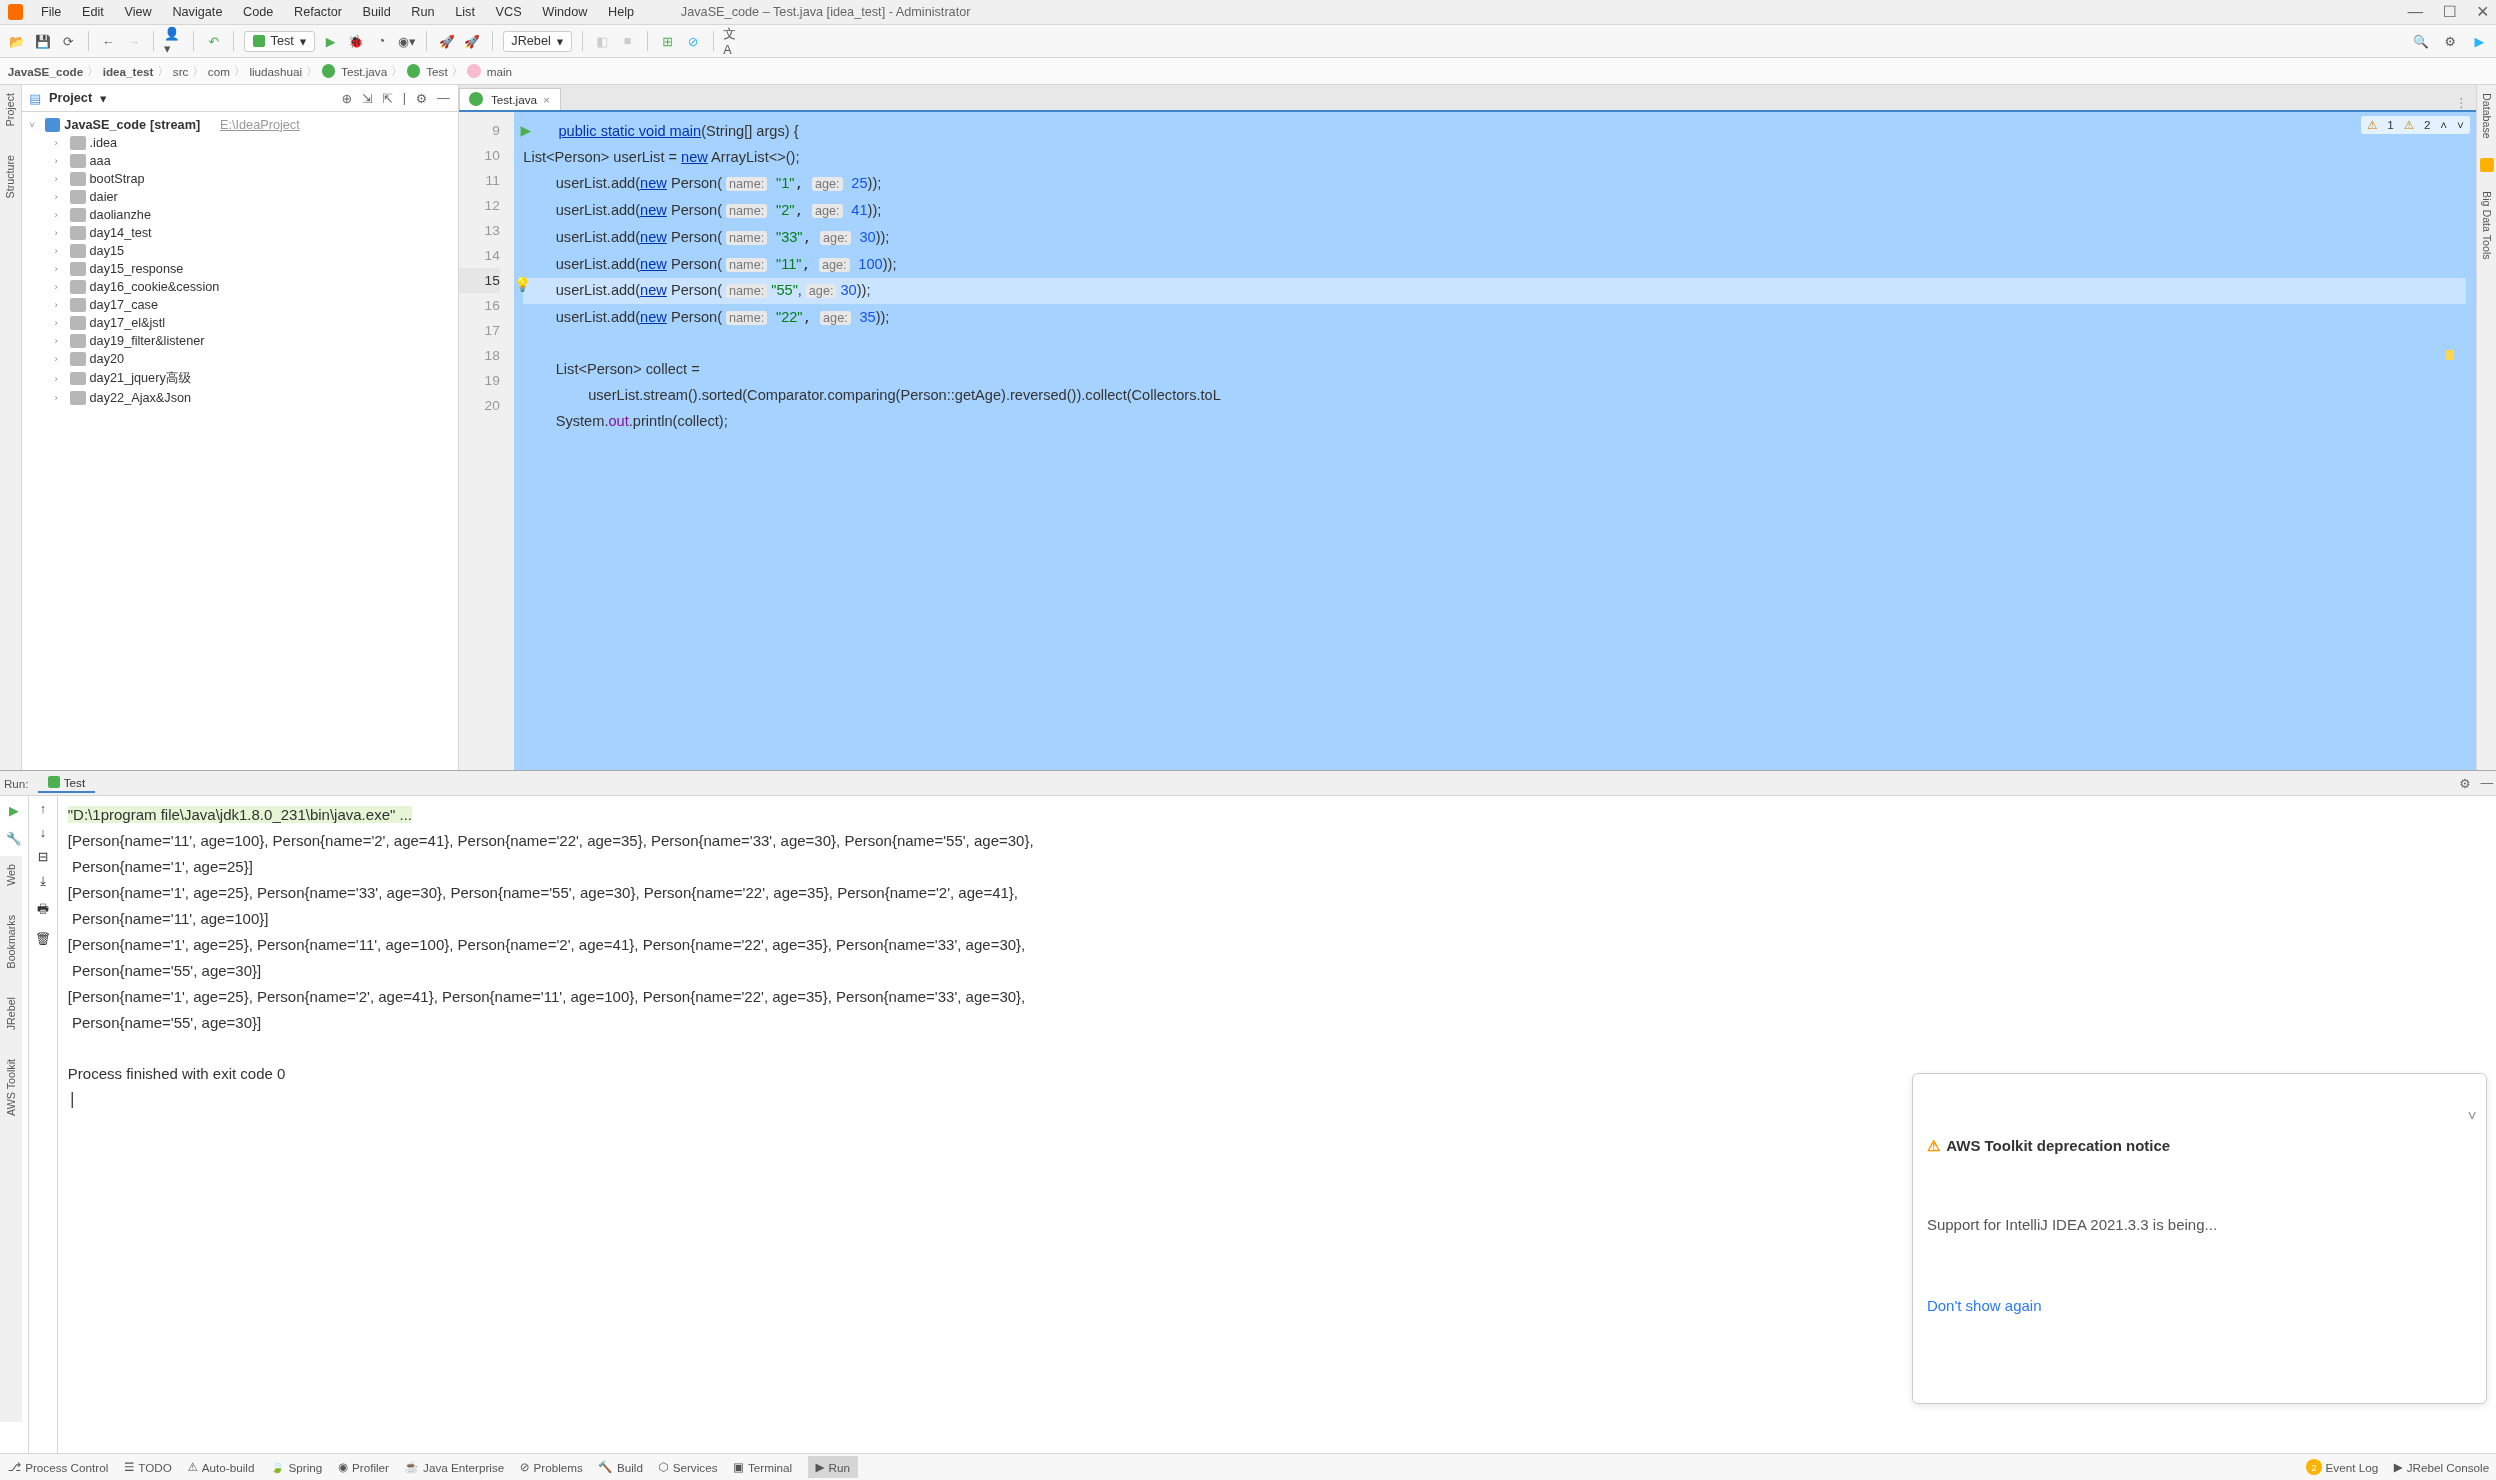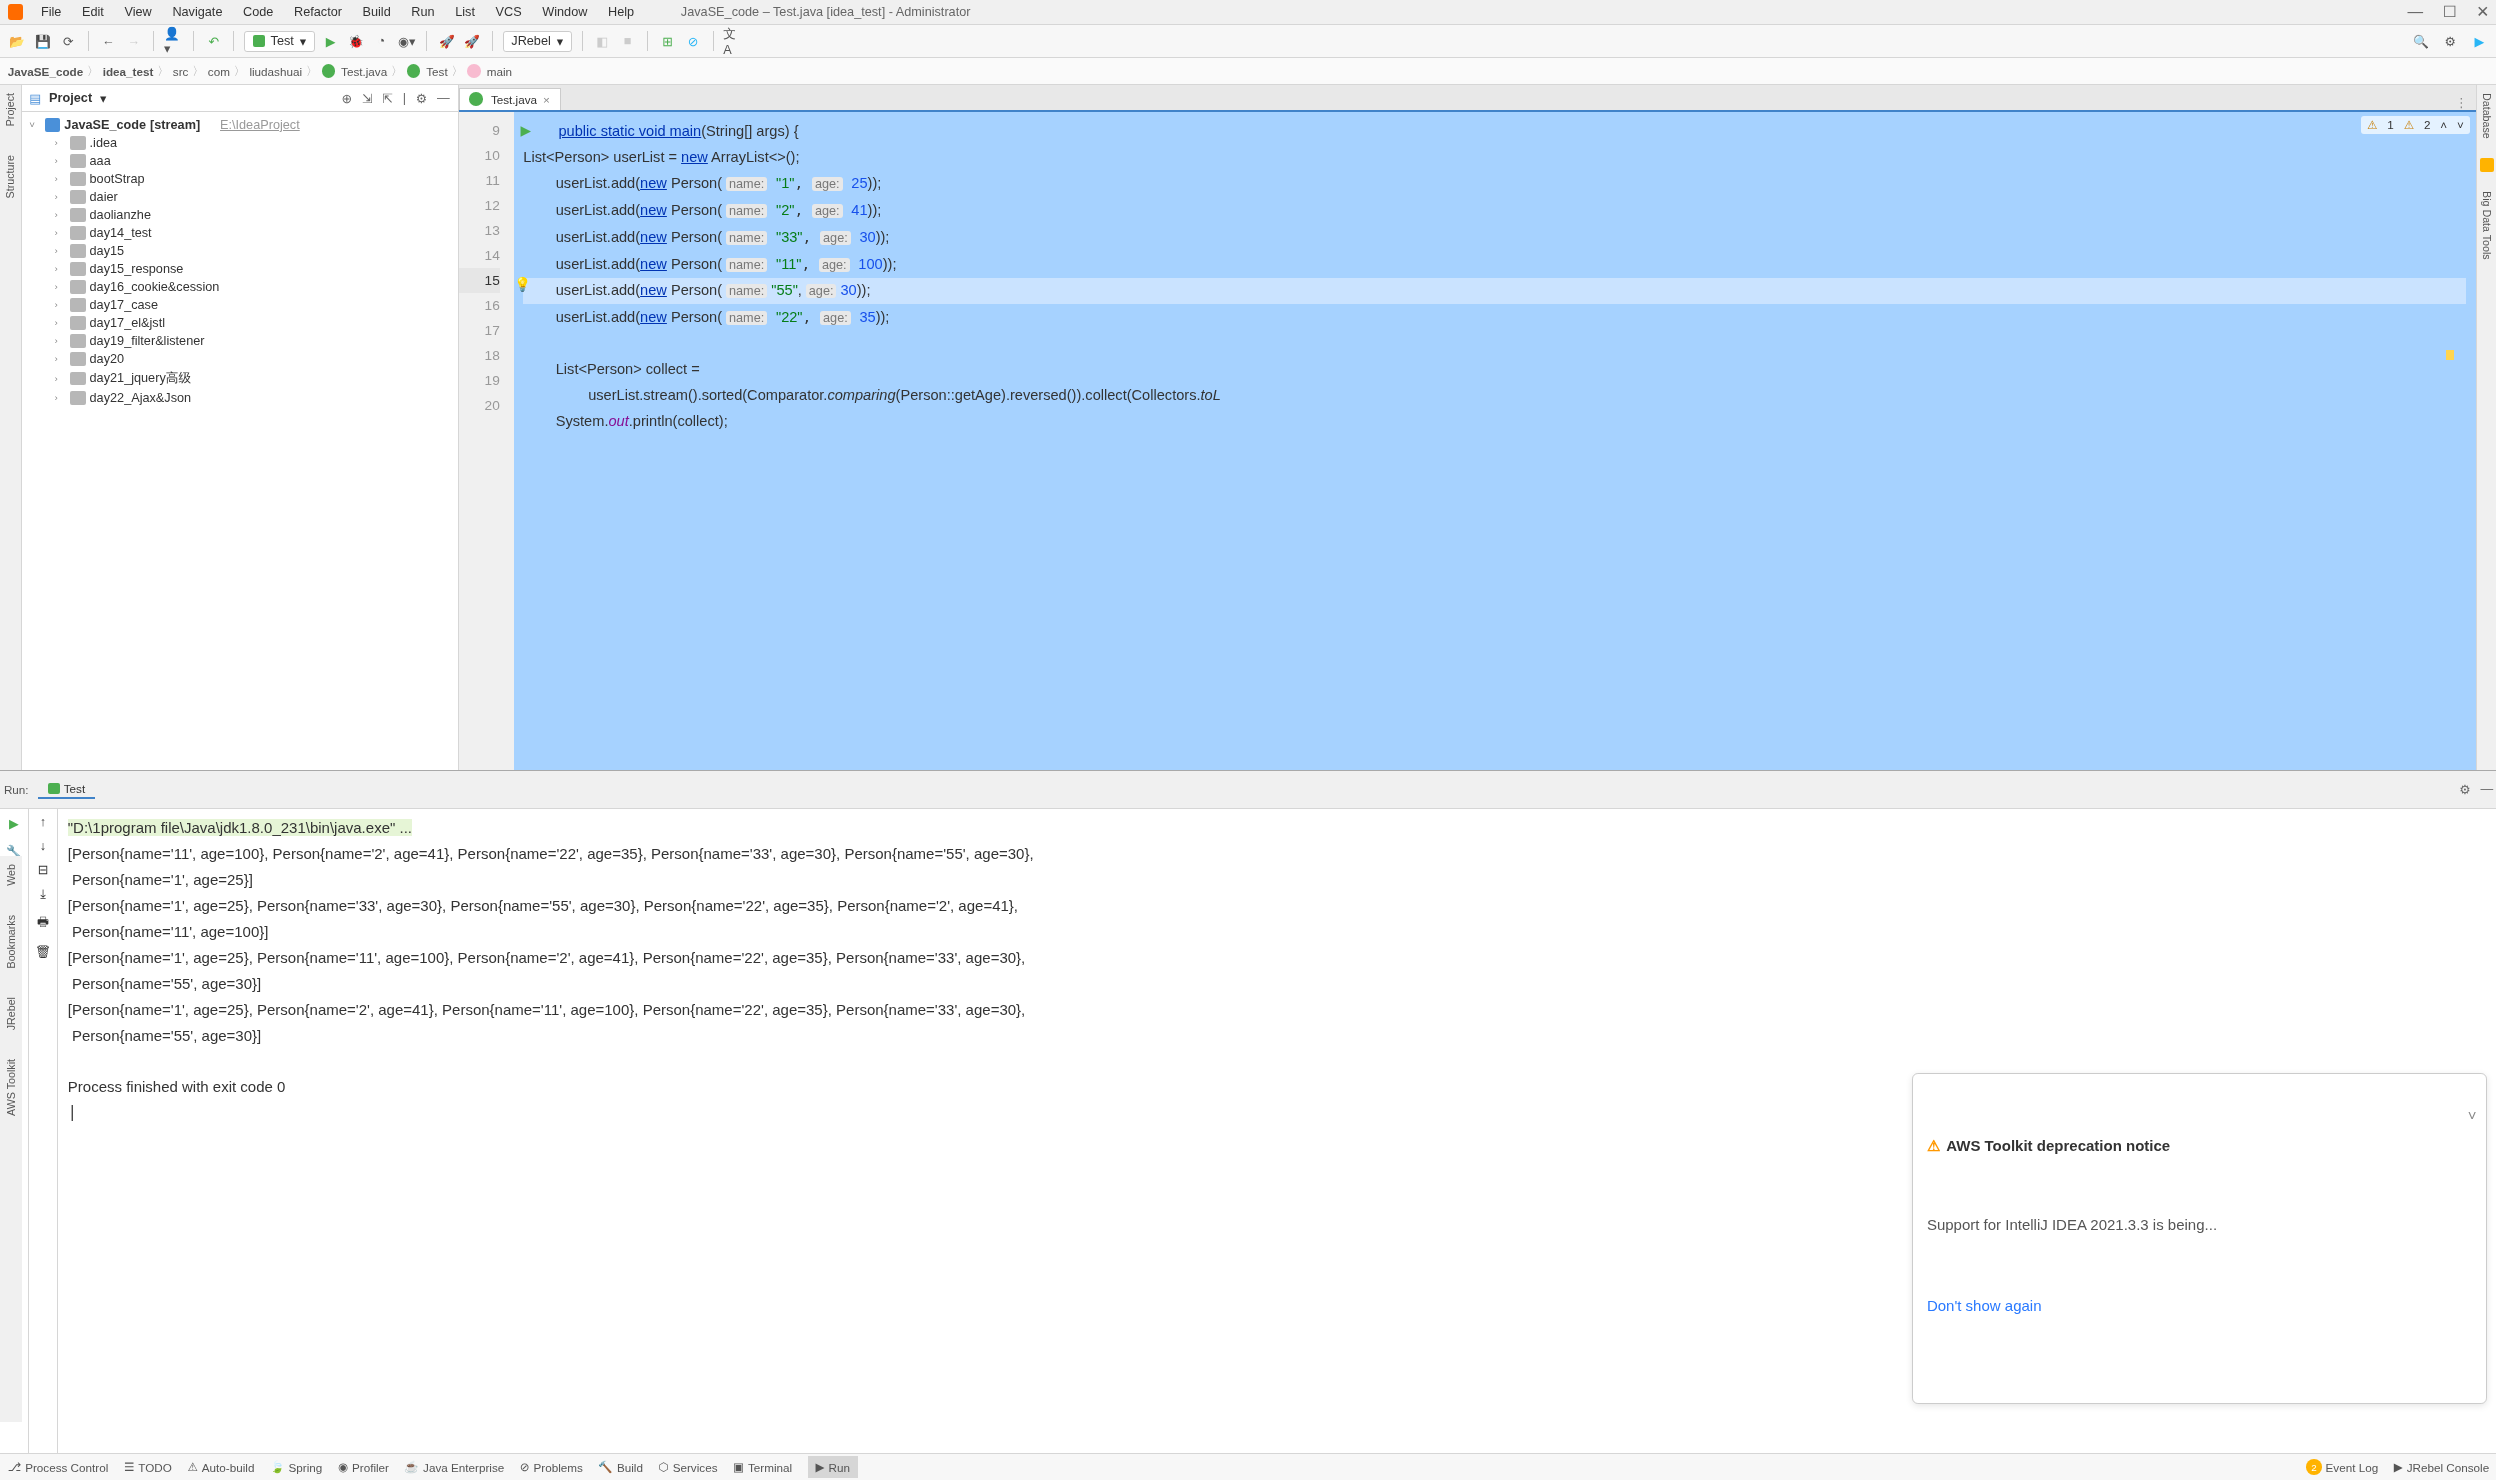--- a/index.html
+++ b/index.html
@@ -50,31 +50,31 @@
 .gutter { width: 55px; background: #f0f0f0; text-align: right; padding-right: 13.7px; font-family: "Consolas", monospace; font-size: 13.7px; color: #999; padding-top: 5.9px; line-height: 25px; position: relative; }
 .gutter .ln { height: 25px; }
 .gutter .hl { background: #e6e6e6; color: #333; }
 .gutter .run-icon { position: absolute; right: -17.6px; top: 5.9px; color: #4caf50; }
 .gutter .bulb { position: absolute; right: -17.6px; top: 160px; color: #ffb300; }
 .code-area { flex: 1; font-family: "Consolas", monospace; font-size: 14.6px; padding: 5.9px 9.8px; line-height: 25px; white-space: pre; overflow: hidden; }
 .kw { color: #0033b3; text-decoration: underline; }
 .str { color: #067d17; }
 .num { color: #1750eb; }
 .hint { background: #e8e8e8; color: #787878; padding: 0 2.9px; border-radius: 2.9px; font-size: 12.7px; }
-.ital { font-style: italic; }
+.ital { }
 .code-area .line-hl { background: #cae3ff; display: block; }
 .inspection-badge { position: absolute; top: 3.9px; right: 5.9px; display: flex; gap: 9.8px; align-items: center; font-size: 11.7px; background: rgba(255,255,255,0.7); padding: 2px 5.9px; border-radius: 2.9px;}
 .insp-warn { color: #c77c00; }
 
 .right-sidebar { width: 21.5px; background: #f0f0f0; border-left: 1px solid #d6d6d6; display: flex; flex-direction: column; align-items: center; padding-top: 7.8px; gap: 19.5px; }
 .right-sidebar .vert-text { writing-mode: vertical-lr; font-size: 10.7px; color: #555; }
 .yellow-mark { width: 7.8px; height: 9.8px; background: #ffd54f; position: absolute; right: 21.5px; top: 265px; }
 
 .run-panel { height: 683px; border-top: 1px solid #a9a9a9; display: flex; flex-direction: column; }
-.run-header { height: 38px; display: flex; align-items: center; padding: 0 3.9px; background: #f0f0f0; border-bottom: 1px solid #d6d6d6; }
+.run-header { height: 25px; display: flex; align-items: center; padding: 0 3.9px; background: #f0f0f0; border-bottom: 1px solid #d6d6d6; }
 .run-header .label { font-size: 11.7px; color: #555; margin-right: 9.8px; }
 .run-header .run-tab { display: flex; align-items: center; padding: 2px 9.8px; border-bottom: 2.9px solid #4083c9; gap: 3.9px; font-size: 11.7px; }
 .run-header .hdr-right { margin-left: auto; display: flex; gap: 9.8px; color: #666; }
 .run-body { flex: 1; display: flex; }
 .run-toolbar-left { width: 29px; display: flex; flex-direction: column; align-items: center; padding: 5.9px 0; gap: 9.8px; border-right: 1px solid #d6d6d6; }
 .run-toolbar-left .ti { width: 17.6px; height: 17.6px; display: flex; align-items: center; justify-content: center; color: #666; }
 .run-toolbar-left2 { width: 29px; display: flex; flex-direction: column; align-items: center; padding: 5.9px 0; gap: 9.8px; border-right: 1px solid #d6d6d6; }
 .console { flex: 1; font-family: "Consolas", monospace; font-size: 15px; padding: 5.9px 9.8px; line-height: 25px; white-space: pre-wrap; position: relative; }
 .console .cmd { background: #e6f5d6; }
 

